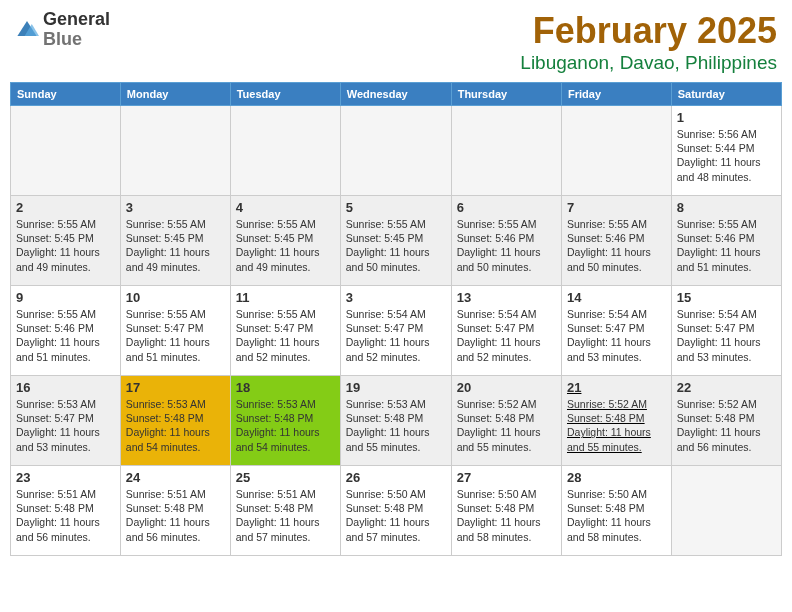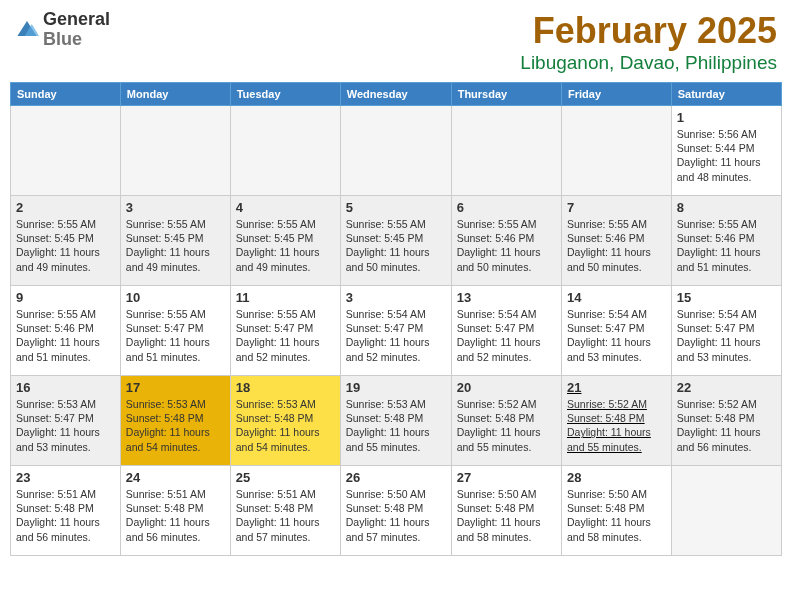--- a/index.html
+++ b/index.html
@@ -253,21 +253,21 @@
 Daylight: 11 hours
 and 53 minutes.</div>
         </td>
         <td style="background: #eab308;">
           <div class="day-number">17</div>
           <div class="day-info" style="white-space: pre-line;">Sunrise: 5:53 AM
 Sunset: 5:48 PM
 Daylight: 11 hours
 and 54 minutes.</div>
         </td>
-        <td style="background: #fde047;">
+        <td style="background: #84cc16;">
           <div class="day-number">18</div>
           <div class="day-info" style="white-space: pre-line;">Sunrise: 5:53 AM
 Sunset: 5:48 PM
 Daylight: 11 hours
 and 54 minutes.</div>
         </td>
         <td style="background: rgb(239, 239, 239);">
           <div class="day-number">19</div>
           <div class="day-info" style="white-space: pre-line;">Sunrise: 5:53 AM
 Sunset: 5:48 PM

